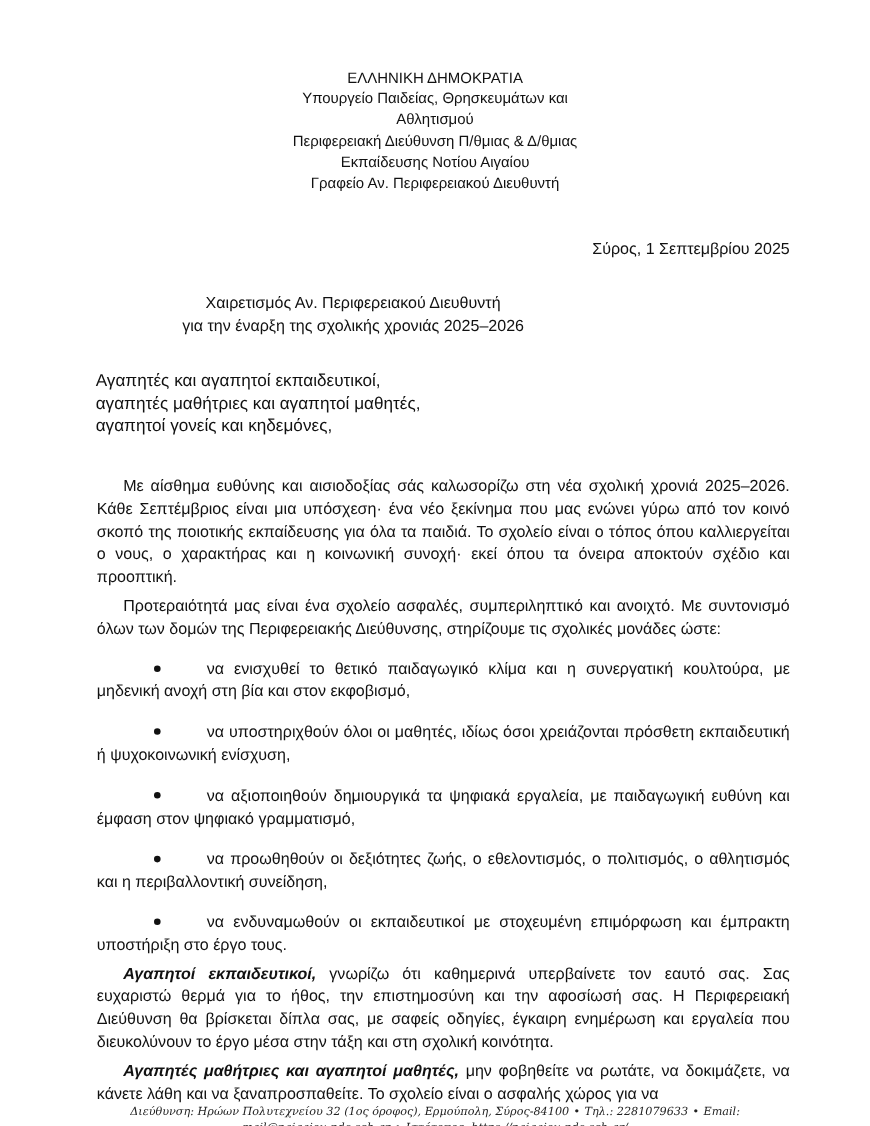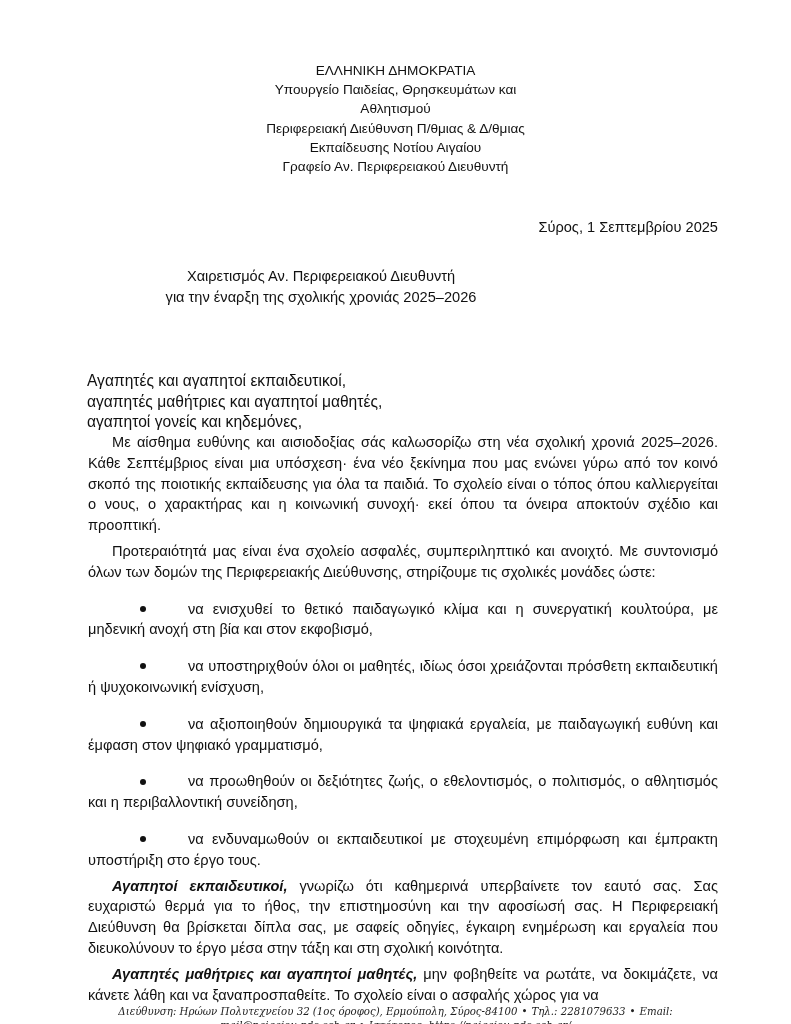--- a/index.html
+++ b/index.html
@@ -45,21 +45,20 @@
       text-align: center;
       font-size: 14.6px;
       line-height: 20.5px;
     }
     .greeting {
       position: absolute;
       top: 337px;
       left: 87px;
       font-size: 15.6px;
       line-height: 20.6px;
-      margin-top: 34px;
     }
     .body-text {
       position: absolute;
       top: 427px;
       left: 88px;
       width: 630px;
       font-size: 14.6px;
       line-height: 20.8px;
       text-align: justify;
     }

